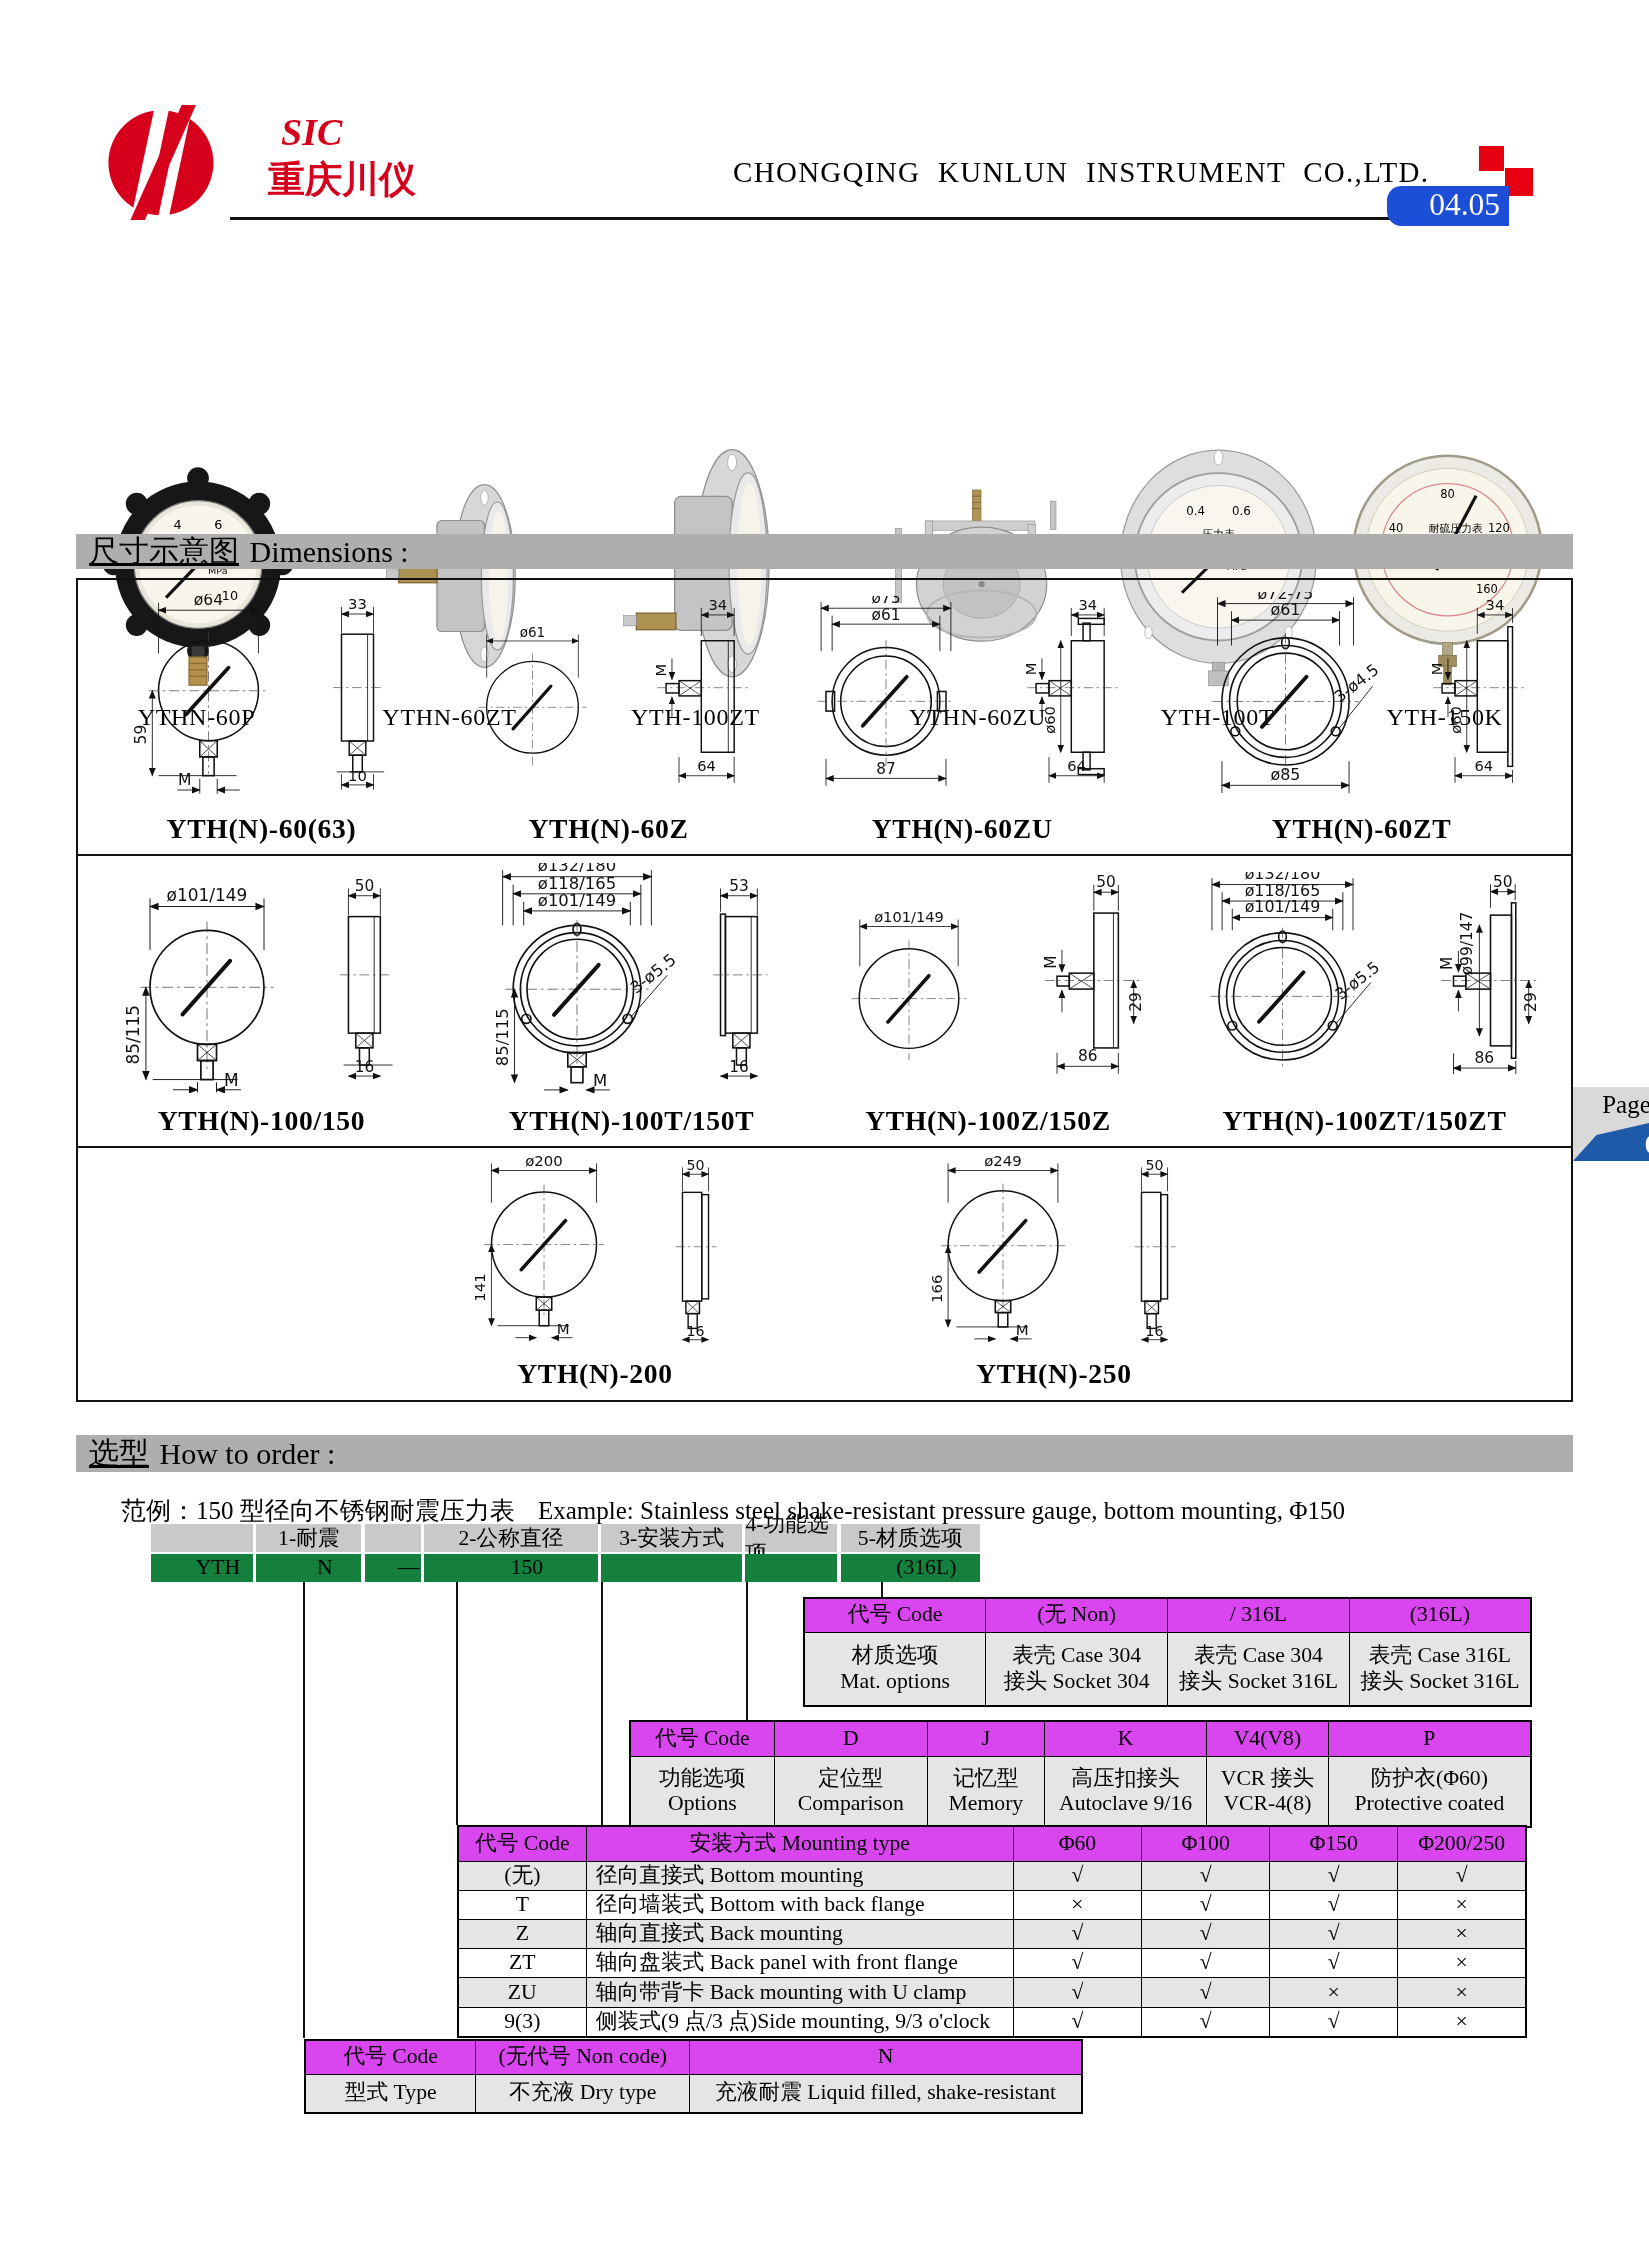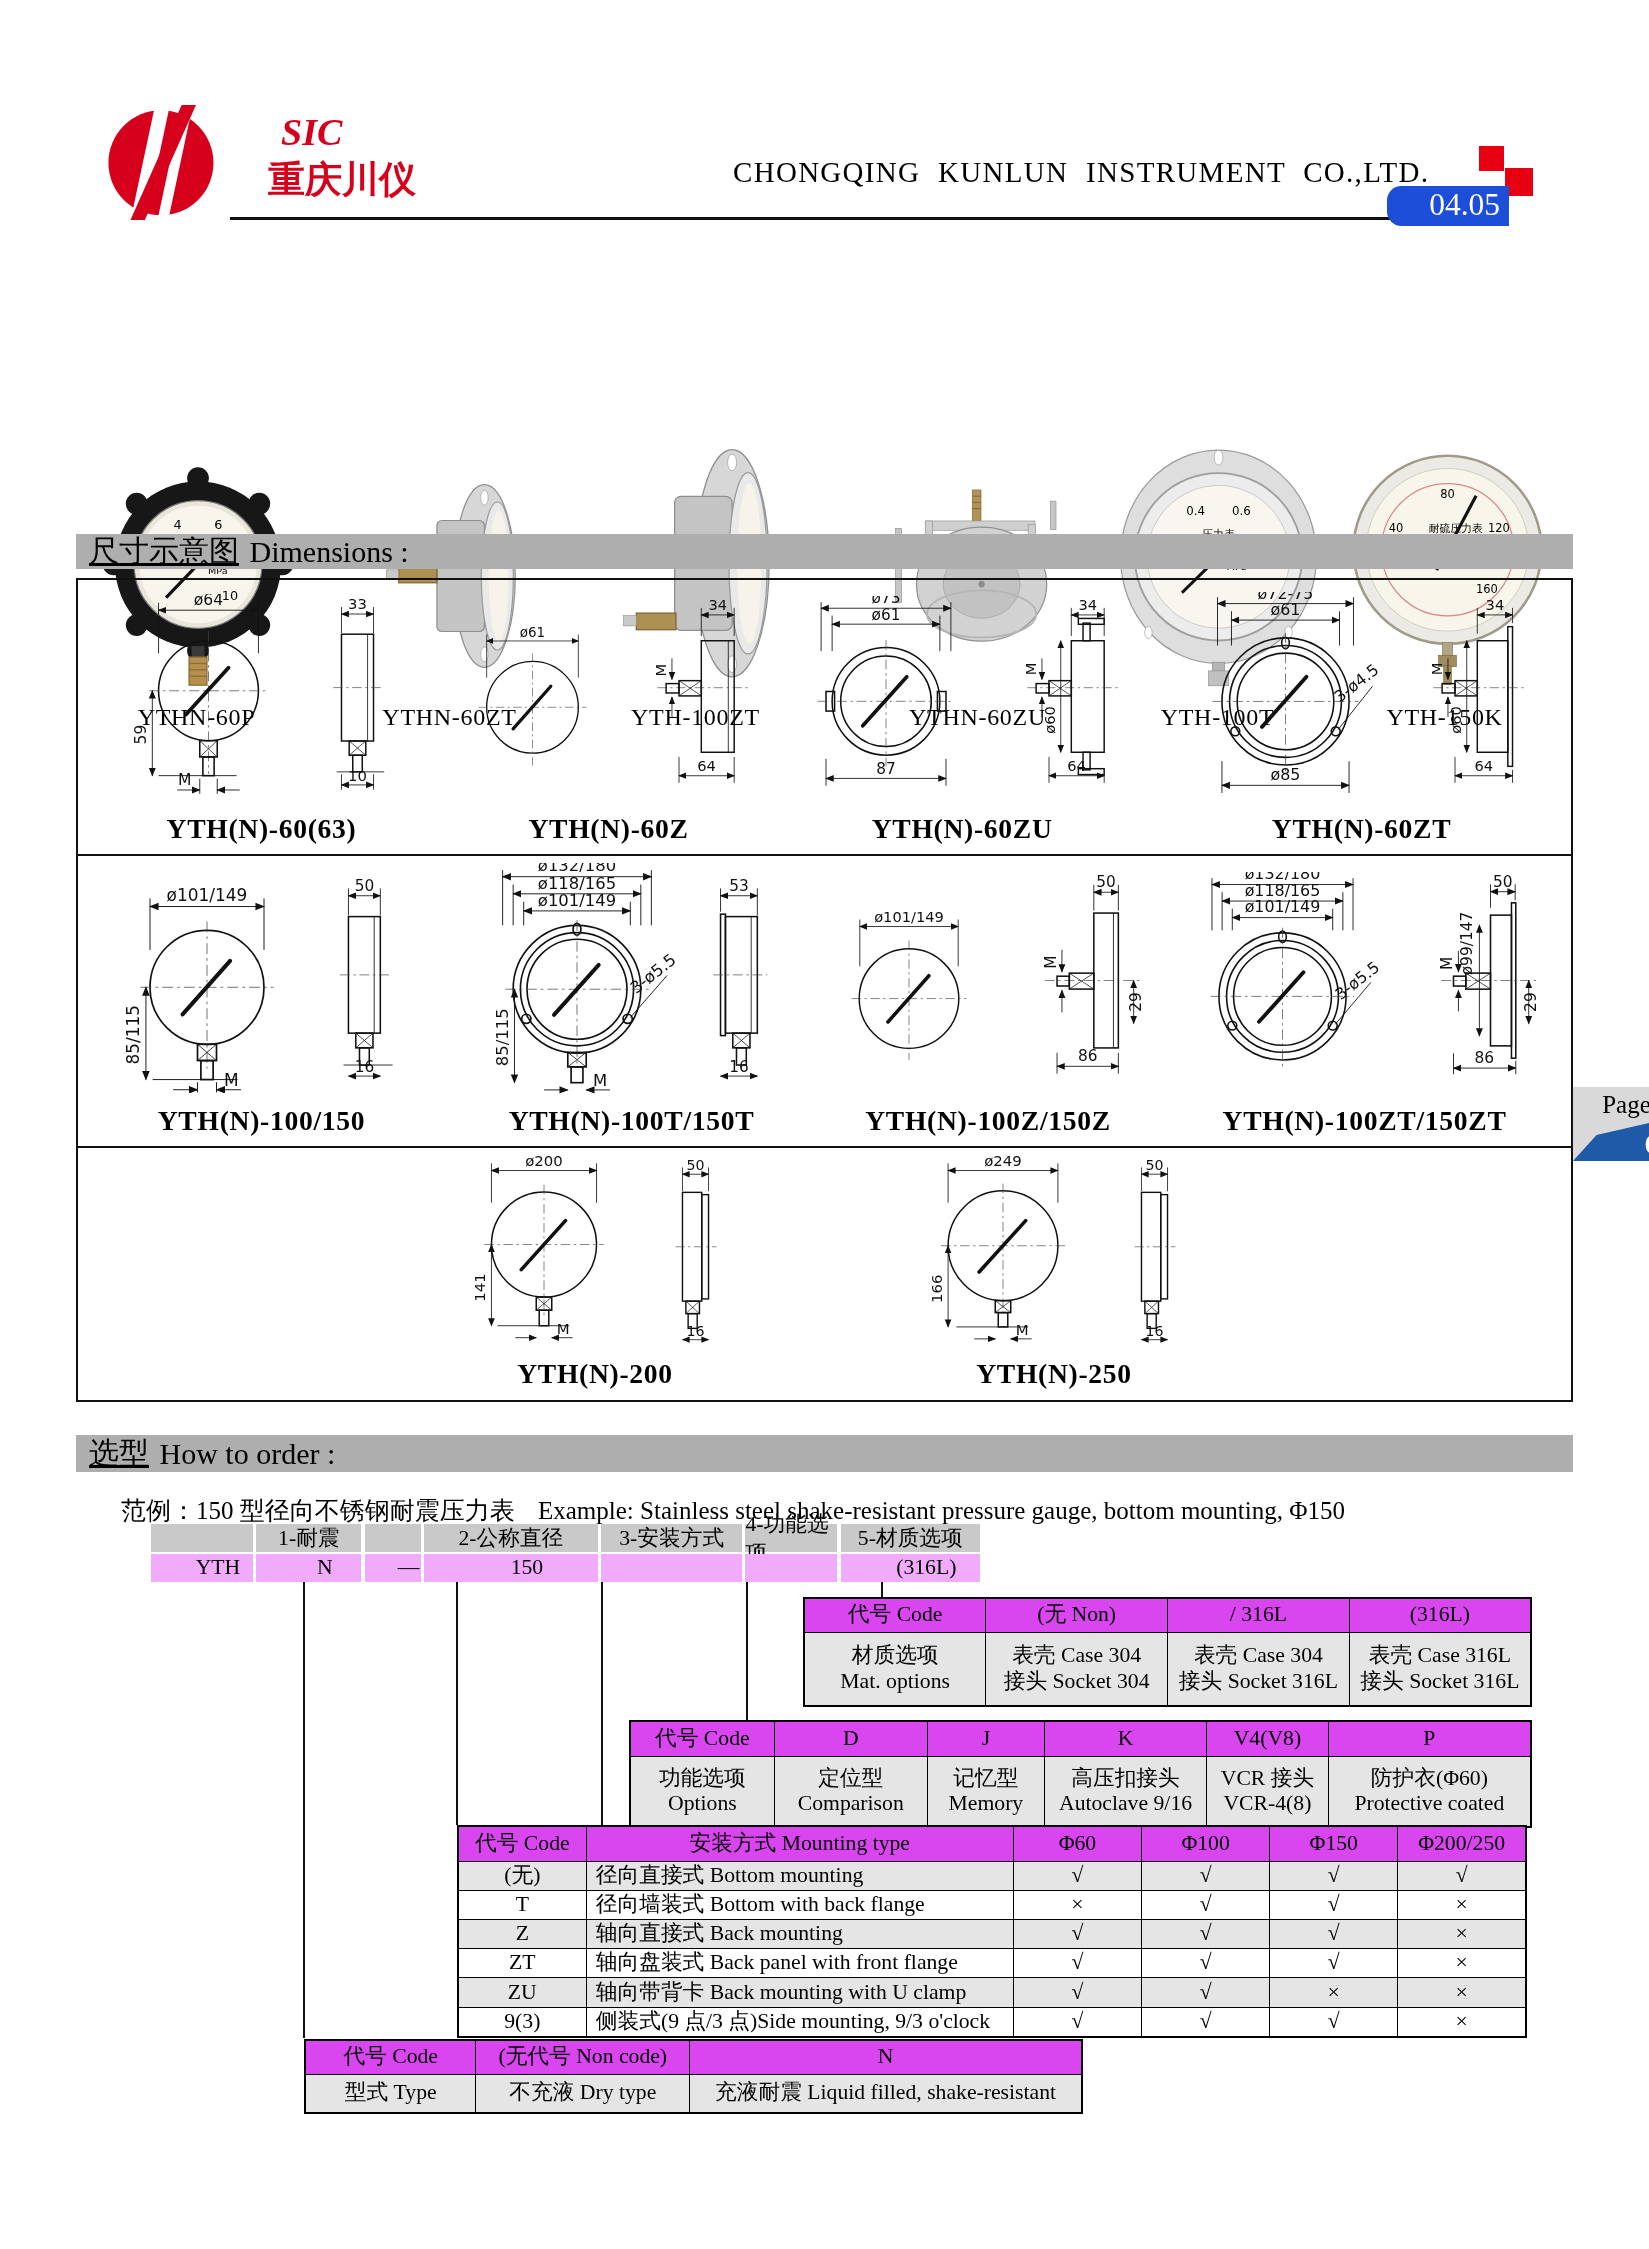--- a/index.html
+++ b/index.html
@@ -31,21 +31,21 @@
   
   .ptab{position:absolute;left:1573px;top:1087px;width:77px;height:74px;background:#d9d9d9;padding-left:30px;}
   .ptab .pg{position:absolute;top:3.9px;left:0;width:100%;text-align:center;font-size:25px;}
   .ptab .bl{position:absolute;left:0;bottom:0;width:100%;height:45px;background:#1e5aa8;clip-path:polygon(0 100%,100% 100%,100% 0,22% 42%);}
   .ptab .num{position:absolute;right:9.2px;bottom:1.3px;color:#fff;font-size:26px;font-weight:700;}
   
   .example{position:absolute;left:121px;top:1494px;font-size:25px;white-space:nowrap;}
   .example .en{margin-left:17px;}
   .codegrid{position:absolute;left:151px;top:1524px;width:809px;display:grid;grid-template-columns:102px 105px 56px 174px 141px 92px 139px;grid-auto-rows:27.6px;gap:2.6px 3.3px;font-size:21.7px;}
   .codegrid .hc{background:#c9c9c9;display:flex;align-items:center;justify-content:center;}
-  .codegrid .vc{background:#f0abfc;display:flex;align-items:center;justify-content:center;padding-left:32px;}
+  .codegrid .vc{background:#15803d;display:flex;align-items:center;justify-content:center;padding-left:32px;}
   .conn{position:absolute;width:2px;background:#111;}
   table.otab{position:absolute;border-collapse:collapse;background:#fff;}
   table.otab td{border:1.6px solid #000;text-align:center;font-size:21.7px;line-height:1.18;padding:1.3px 3.9px;}
   table.otab .hd{background:#d946ef;margin-top:20px;}
   table.otab .bd{background:#e5e5e5;}
   table.otab .wt{background:#fff;}
   table.otab{border:2.6px solid #000;}
   .lft{text-align:left !important;padding-left:9.2px !important;}
 </style>
 </head>

